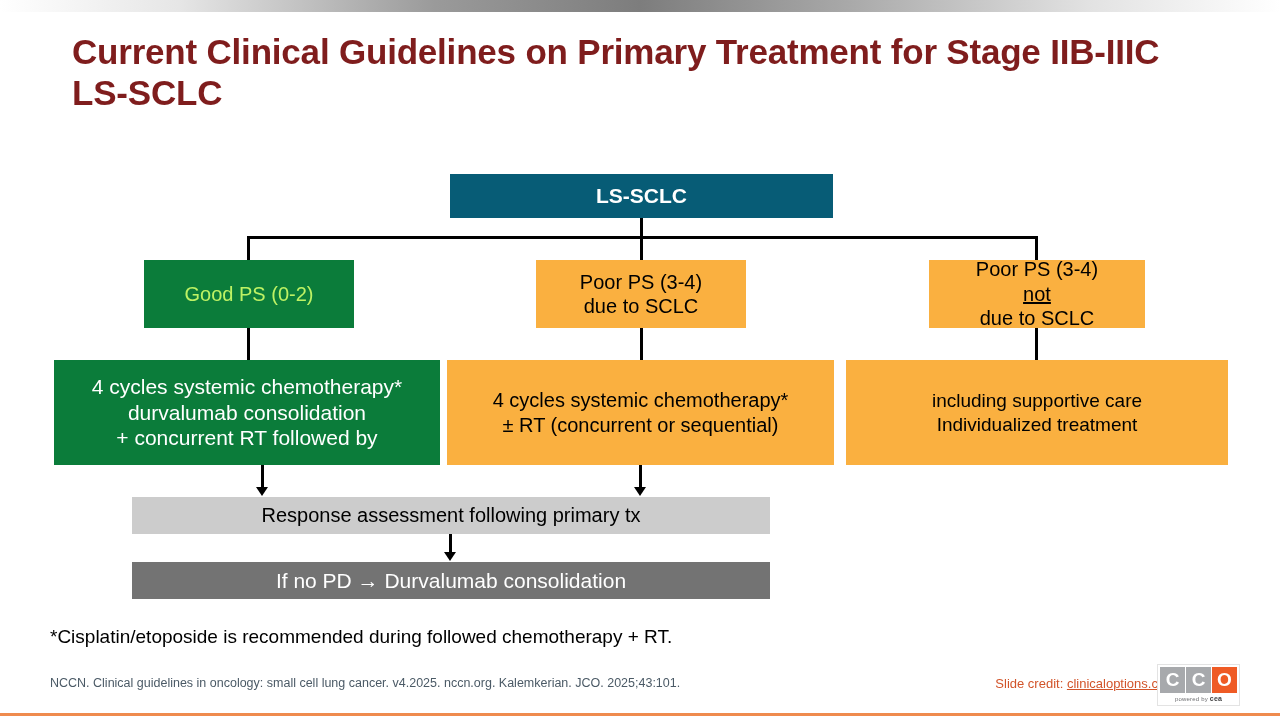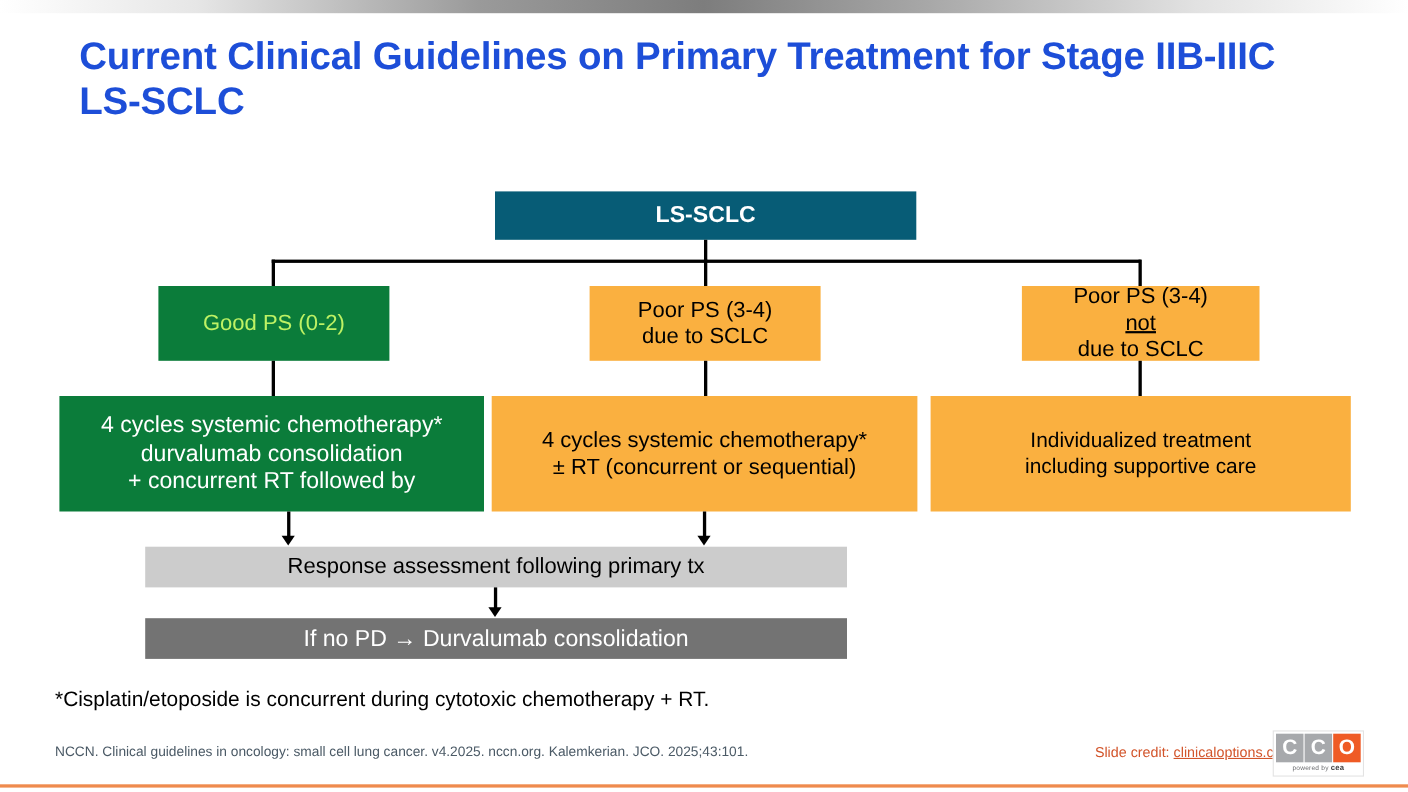--- a/index.html
+++ b/index.html
@@ -26,21 +26,21 @@
        #ffffff 0%, #e6e6e6 14%, #9a9a9a 34%, #7d7d7d 50%,
        #a8a8a8 66%, #e2e2e2 85%, #ffffff 100%);
   }
   .title {
     position: absolute;
     left: 72px; top: 32px;
     width: 1110px;
     font-size: 35px;
     font-weight: bold;
     line-height: 1.16;
-    color: #1d4ed8;
+    color: #7f1d1d;
     letter-spacing: -0.2px;
   }
 
   
   .box {
     position: absolute;
     display: flex;
     align-items: center;
     justify-content: center;
     text-align: center;
@@ -217,43 +217,43 @@
 
   <div class="box b-tx-orange-mid">
     <div>
       <span>4 cycles systemic chemotherapy*</span>
       <span>± RT (concurrent or sequential)</span>
     </div>
   </div>
 
   <div class="box b-tx-orange-right">
     <div>
+      <span>including supportive care</span>
       <span>Individualized treatment</span>
-      <span>including supportive care</span>
     </div>
   </div>
 
   <div class="ln" style="left:261px; top:465px; width:3px; height:23px;"></div>
   <div class="arrow-head" style="left:256px; top:487px;"></div>
 
   <div class="ln" style="left:639px; top:465px; width:3px; height:23px;"></div>
   <div class="arrow-head" style="left:634px; top:487px;"></div>
 
   <div class="box b-response">
     <span>Response assessment following primary tx</span>
   </div>
 
   <div class="ln" style="left:449px; top:534px; width:3px; height:19px;"></div>
   <div class="arrow-head" style="left:444px; top:552px;"></div>
 
   <div class="box b-durva">
     <span>If no PD → Durvalumab consolidation</span>
   </div>
 
-  <div class="footnote">*Cisplatin/etoposide is concurrent during cytotoxic chemotherapy + RT.</div>
+  <div class="footnote">*Cisplatin/etoposide is recommended during followed chemotherapy + RT.</div>
 
   <div class="citation">NCCN. Clinical guidelines in oncology: small cell lung cancer. v4.2025. nccn.org. Kalemkerian. JCO. 2025;43:101.</div>
 
   <div class="credit"><span>Slide credit: </span><span class="link">clinicaloptions.com</span></div>
 
   <div class="logo">
     <div class="logo-row">
       <div class="logo-cell logo-gray">C</div>
       <div class="logo-cell logo-gray">C</div>
       <div class="logo-cell logo-orange">O</div>

